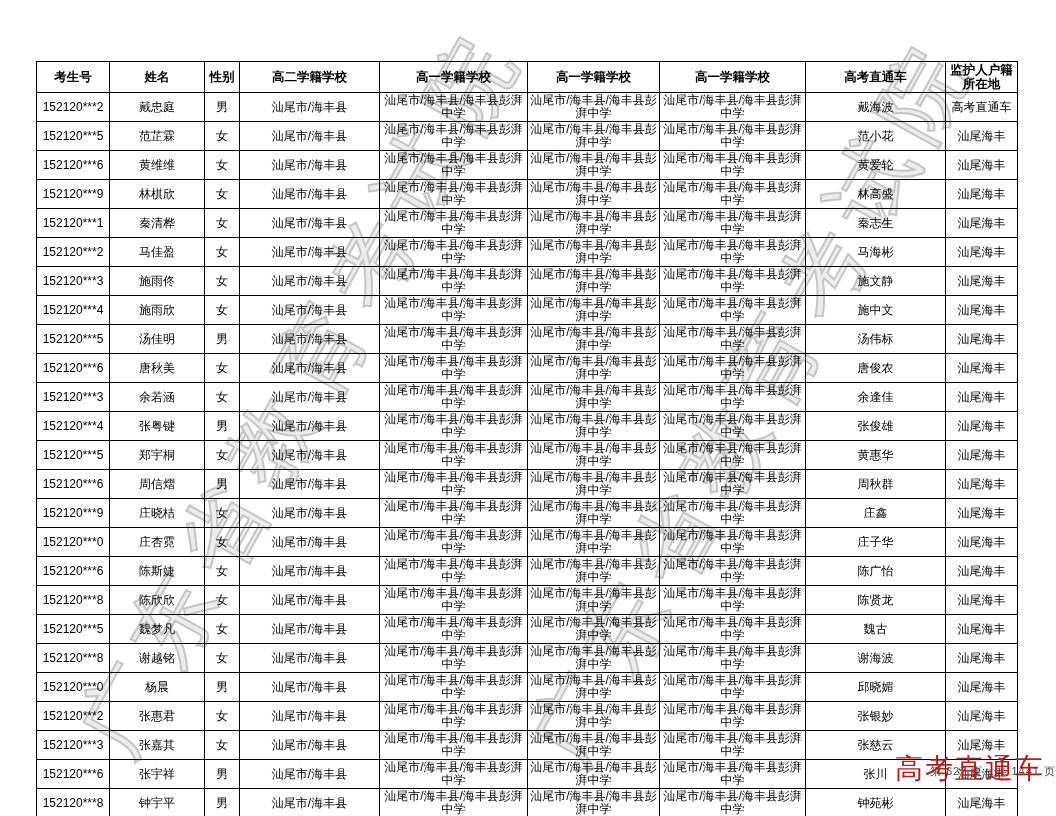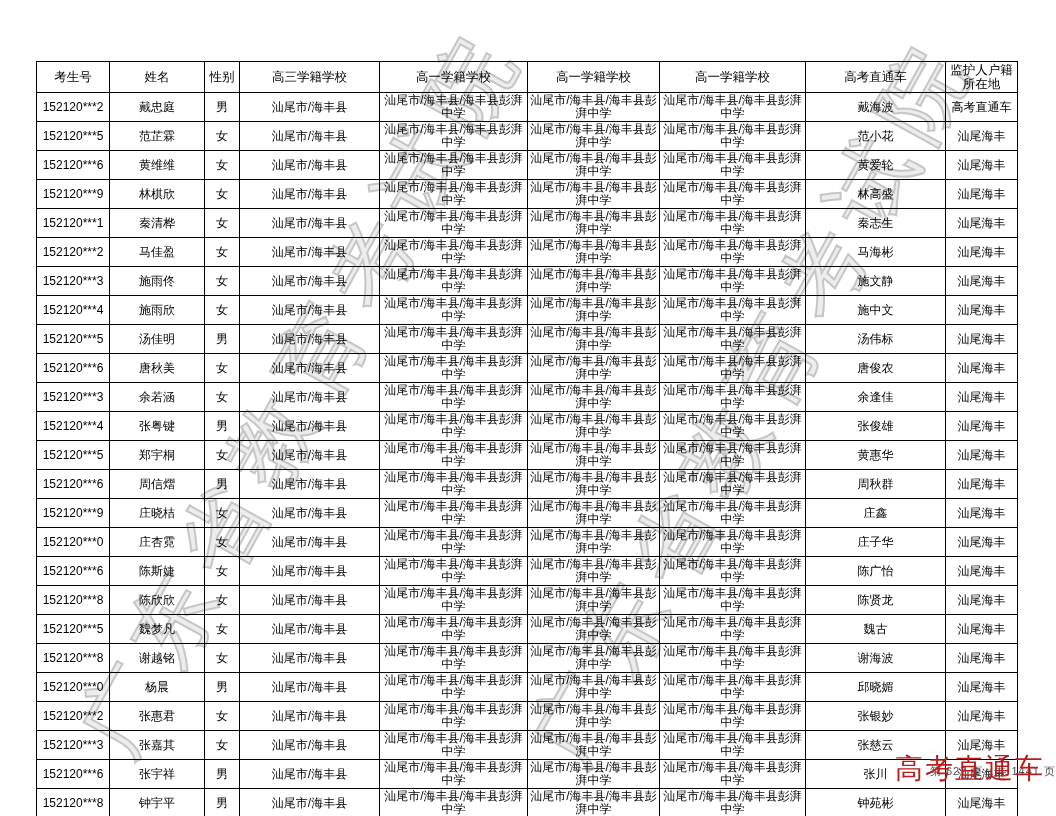--- a/index.html
+++ b/index.html
@@ -25,21 +25,21 @@
     border-collapse:collapse;table-layout:fixed;width:981px;
     background:transparent;
   }
   .roster th,.roster td{
     border:1px solid #000;
     text-align:center;vertical-align:middle;
     padding:1px 2px;overflow:hidden;
     background:transparent;
   }
   .roster th{
-    font-size:12.5px;font-weight:normal;height:27px;line-height:14px;color:#000;
+    font-size:12.5px;font-weight:bold;height:27px;line-height:14px;color:#000;
   }
   .roster td{
     font-size:12px;height:26px;line-height:13px;color:#000;
     word-break:break-all;
   }
   
   .page-info{
     position:absolute;left:0;right:0;top:764px;z-index:1;
     text-align:right;font-size:11px;color:#4d4d4d;letter-spacing:1px;
   }
@@ -64,21 +64,21 @@
       <col style="width:132px">
     <col style="width:146px">
       <col style="width:140px">
       <col style="width:72px">
   </colgroup>
   <thead>
     <tr>
       <th>考生号</th>
       <th>姓名</th>
       <th>性别</th>
-      <th>高三学籍学校</th>
+      <th>高二学籍学校</th>
       <th>高一学籍学校</th>
       <th>高一学籍学校</th>
       <th>高一学籍学校</th>
       <th>高考直通车</th>
       <th>监护人户籍所在地</th>
     </tr>
   </thead>
   <tbody>
       <tr>
         <td>152120***2</td>

